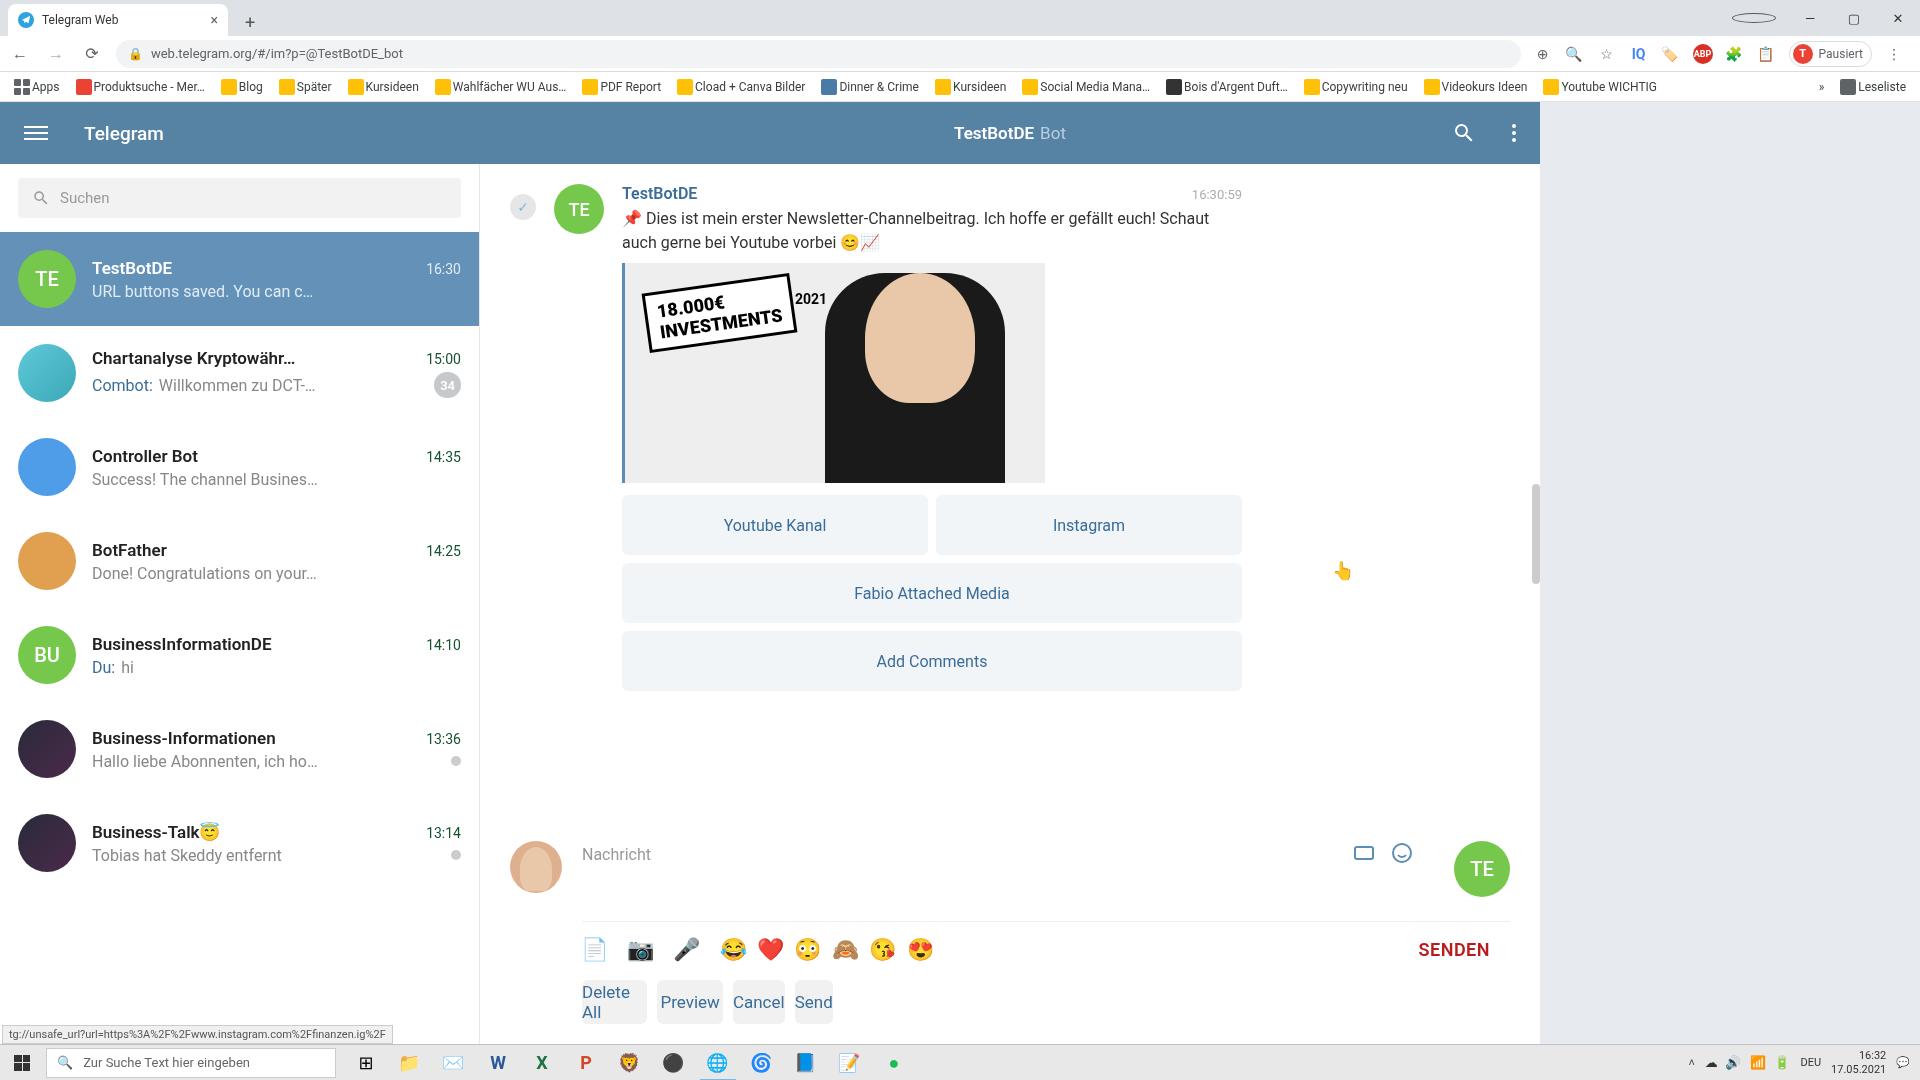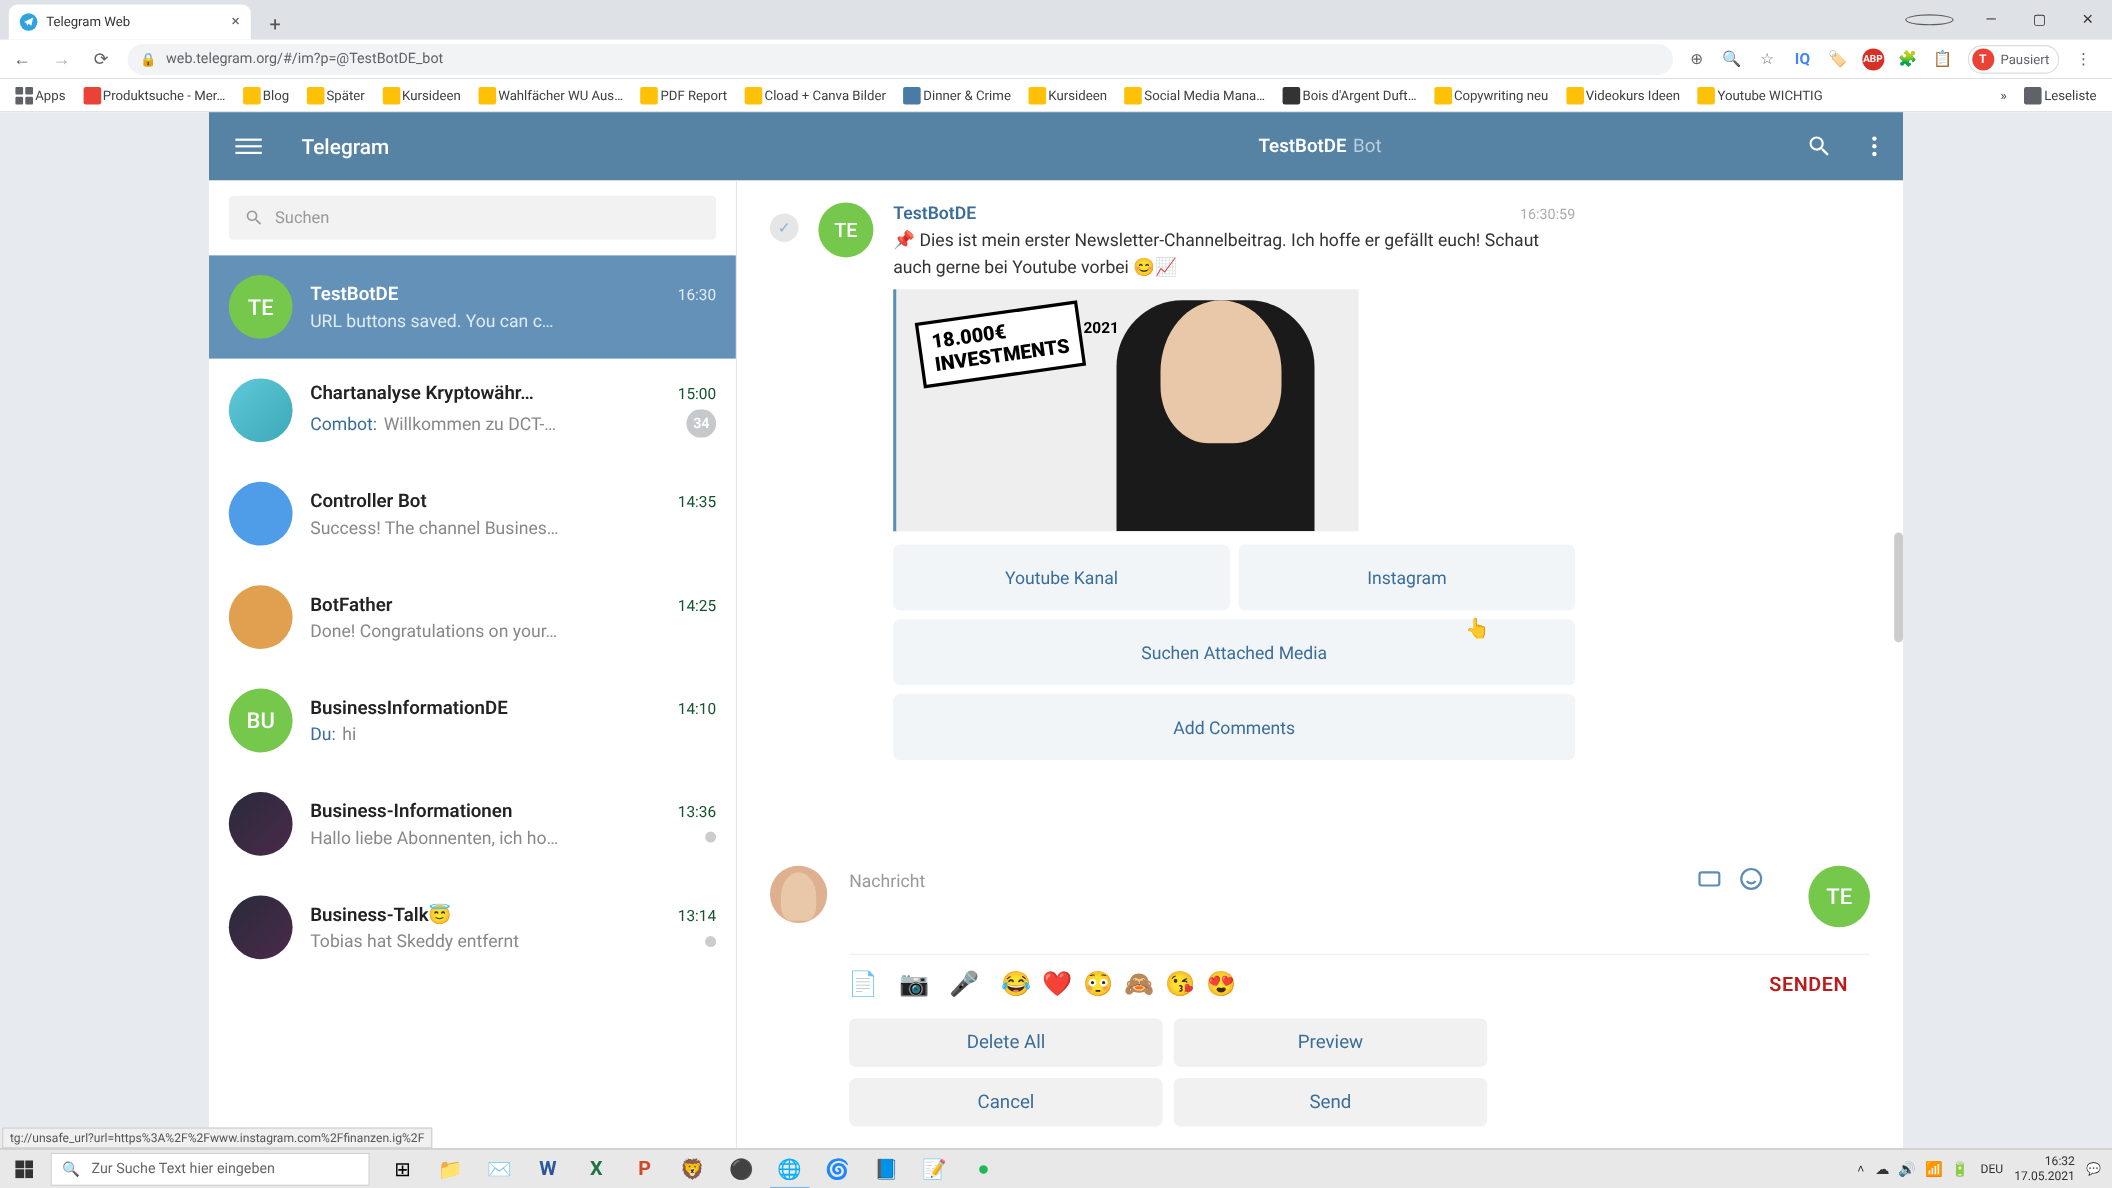--- a/index.html
+++ b/index.html
@@ -28,21 +28,21 @@
 .profile-pill .dot { width: 20px; height: 20px; border-radius: 50%; background: #ea4335; color: #fff; font-size: 11px; font-weight: bold; display: flex; align-items: center; justify-content: center; }
 
 .bookmarkbar { height: 30px; background: #fff; border-bottom: 1px solid #e0e0e0; display: flex; align-items: center; padding: 0 8px; gap: 4px; font-size: 12px; color: #3c4043; overflow: hidden; }
 .bm { display: flex; align-items: center; gap: 2px; padding: 4px 6px; white-space: nowrap; border-radius: 4px; justify-content: center; }
 .bm-icon { width: 16px; height: 16px; background: #ffc107; border-radius: 2px; display: flex; align-items: center; justify-content: center; font-size: 9px; }
 .bm-apps { width: 16px; height: 16px; display: grid; grid-template-columns: 1fr 1fr; grid-template-rows: 1fr 1fr; gap: 2px; }
 .bm-apps div { background: #5f6368; border-radius: 1px; }
 .bm-spacer { flex: 1; }
 
 
-.page-viewport { position: absolute; top: 102px; bottom: 36px; left: 0; right: 0; background: #e7ebf0; display: flex; justify-content: center; }
+.page-viewport { position: absolute; top: 102px; bottom: 36px; left: 0; right: 0; background: #e7ebf0; display: flex; justify-content: flex-start; }
 .tg-container { width: 1540px; background: #fff; display: flex; flex-direction: column; position: relative; }
 
 .tg-header { height: 62px; background: #5682a3; color: #fff; display: flex; align-items: center; padding: 0 24px; }
 .hamburger { width: 24px; display: flex; flex-direction: column; gap: 4px; }
 .hamburger div { height: 2px; background: #fff; }
 .tg-title { margin-left: 36px; font-size: 19px; font-weight: 500; }
 .tg-chat-header { position: absolute; left: 480px; right: 0; top: 0; height: 62px; display: flex; align-items: center; justify-content: center; font-size: 17px; }
 .tg-chat-header .name { font-weight: 600; color: #fff; }
 .tg-chat-header .type { color: #b9cfdf; margin-left: 6px; }
 .tg-header-right { margin-left: auto; display: flex; align-items: center; gap: 36px; }
@@ -105,21 +105,21 @@
 .compose-input { width: 100%; min-height: 36px; font-size: 16px; color: #999; border: none; outline: none; padding: 4px 0; }
 .compose-icons-right { display: flex; gap: 14px; align-items: center; margin-left: 10px; }
 .compose-icons-right svg { width: 24px; height: 24px; stroke: #5c8db5; fill: none; stroke-width: 2; }
 .compose-send-avatar { width: 56px; height: 56px; border-radius: 50%; background: #76c84d; color: #fff; display: flex; align-items: center; justify-content: center; font-size: 20px; font-weight: 500; margin-left: 20px; }
 
 .compose-toolbar { display: flex; align-items: center; gap: 20px; margin-top: 24px; margin-left: 72px; padding-top: 14px; border-top: 1px solid #eee; }
 .tool-icon { width: 26px; height: 26px; color: #b0b0b0; display: flex; align-items: center; justify-content: center; font-size: 22px; }
 .emoji-strip { display: flex; gap: 10px; font-size: 22px; }
 .send-btn { margin-left: auto; color: #b91c1c; font-size: 18px; font-weight: 600; letter-spacing: 0.5px; margin-right: 20px; cursor: pointer; }
 
-.action-buttons { margin-top: 18px; margin-left: 72px; display: flex; flex-direction: column; gap: 10px; max-width: 580px; }
+.action-buttons { margin-top: 18px; margin-left: 72px; display: flex; flex-direction: row; gap: 10px; max-width: 580px; }
 .action-row { display: flex; gap: 10px; }
 .action-btn { flex: 1; height: 44px; background: #f1f1f1; border-radius: 6px; display: flex; align-items: center; justify-content: center; color: #3a6d99; font-size: 17px; cursor: pointer; }
 
 .tg-scrollbar { position: absolute; right: 0; top: 320px; width: 8px; height: 100px; background: #ccc; border-radius: 4px; }
 
 
 .status-link { position: absolute; left: 2px; bottom: 36px; background: #f0f0f0; border: 1px solid #ccc; padding: 2px 6px; font-size: 11px; color: #555; }
 
 
 .taskbar { position: absolute; bottom: 0; left: 0; right: 0; height: 36px; background: #e8e8e8; border-top: 1px solid #c0c0c0; display: flex; align-items: center; }
@@ -389,21 +389,21 @@
                   </div>
                   <div style="position:absolute;left:170px;top:28px;font-size:14px;font-weight:700;color:#000;">2021</div>
                 </div>
               </div>
               <div class="bot-buttons" id="bot-buttons">
                   <div class="bot-row">
                     <div class="bot-btn">Youtube Kanal</div>
                     <div class="bot-btn">Instagram</div>
                   </div>
                   <div class="bot-row">
-                    <div class="bot-btn">Suchen Attached Media</div>
+                    <div class="bot-btn">Fabio Attached Media</div>
                   </div>
                   <div class="bot-row">
                     <div class="bot-btn">Add Comments</div>
                   </div>
                 </div>
             </div>
           </div>
         </div>
 
         <div class="compose-area">

